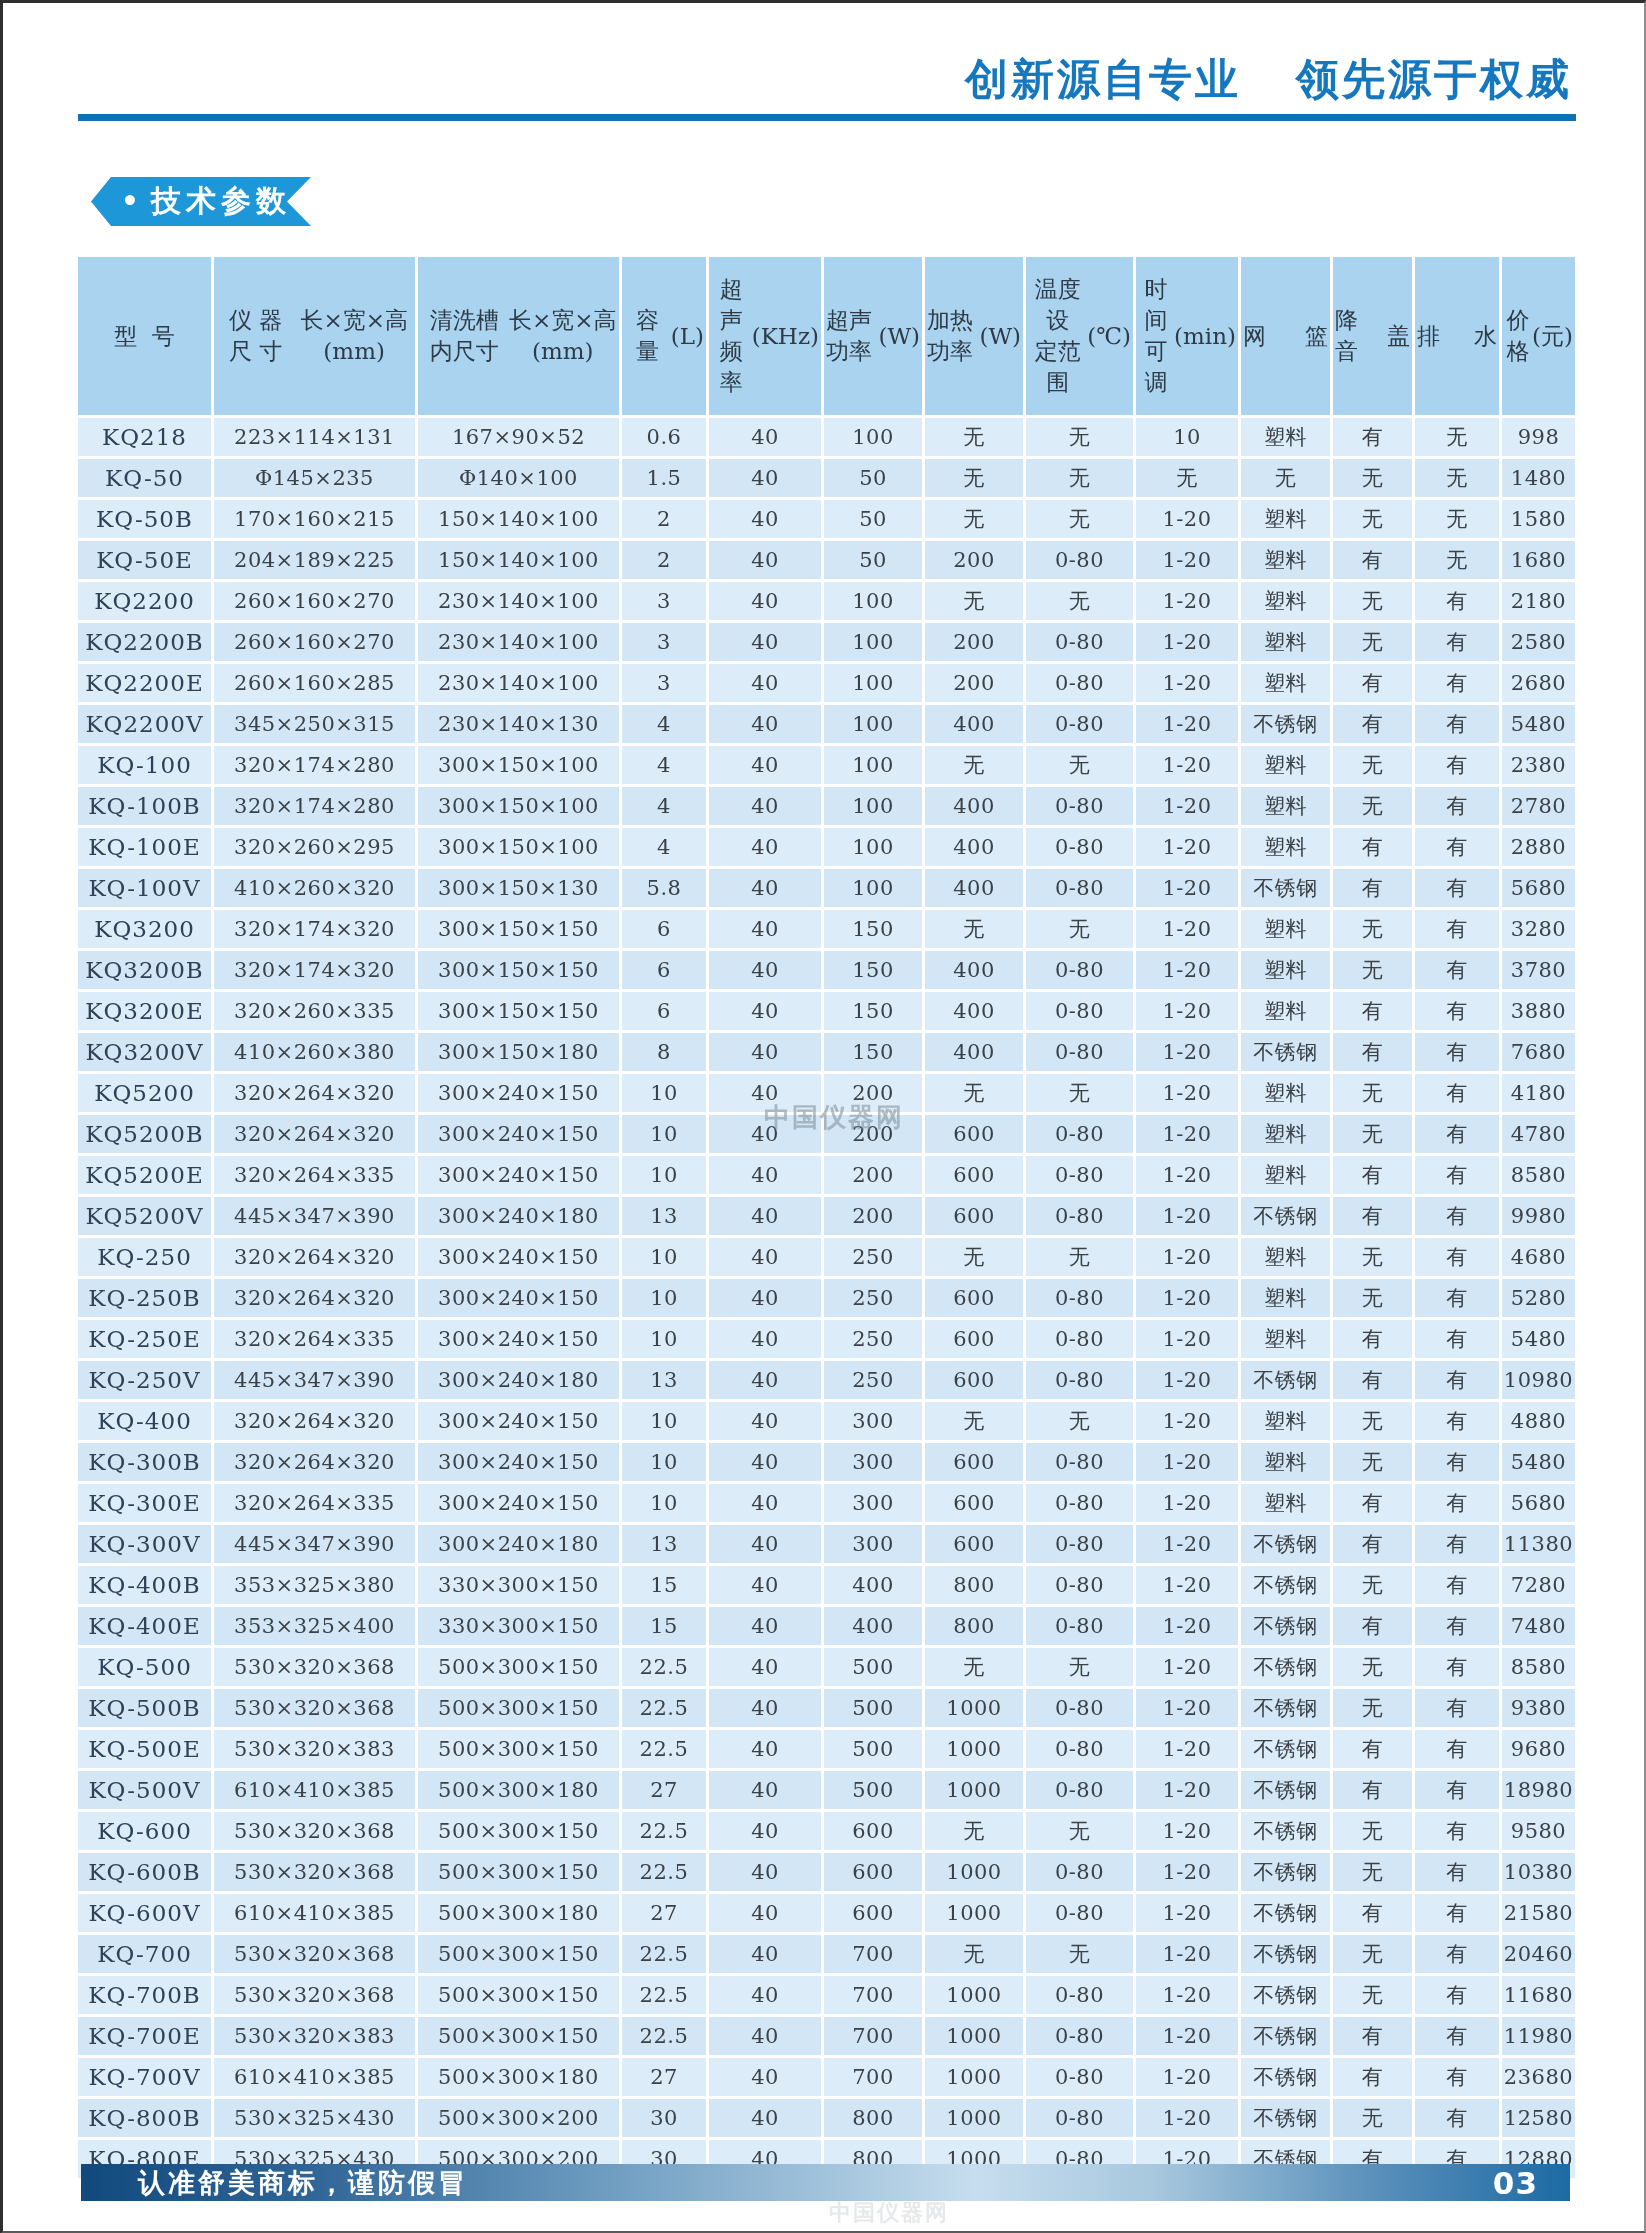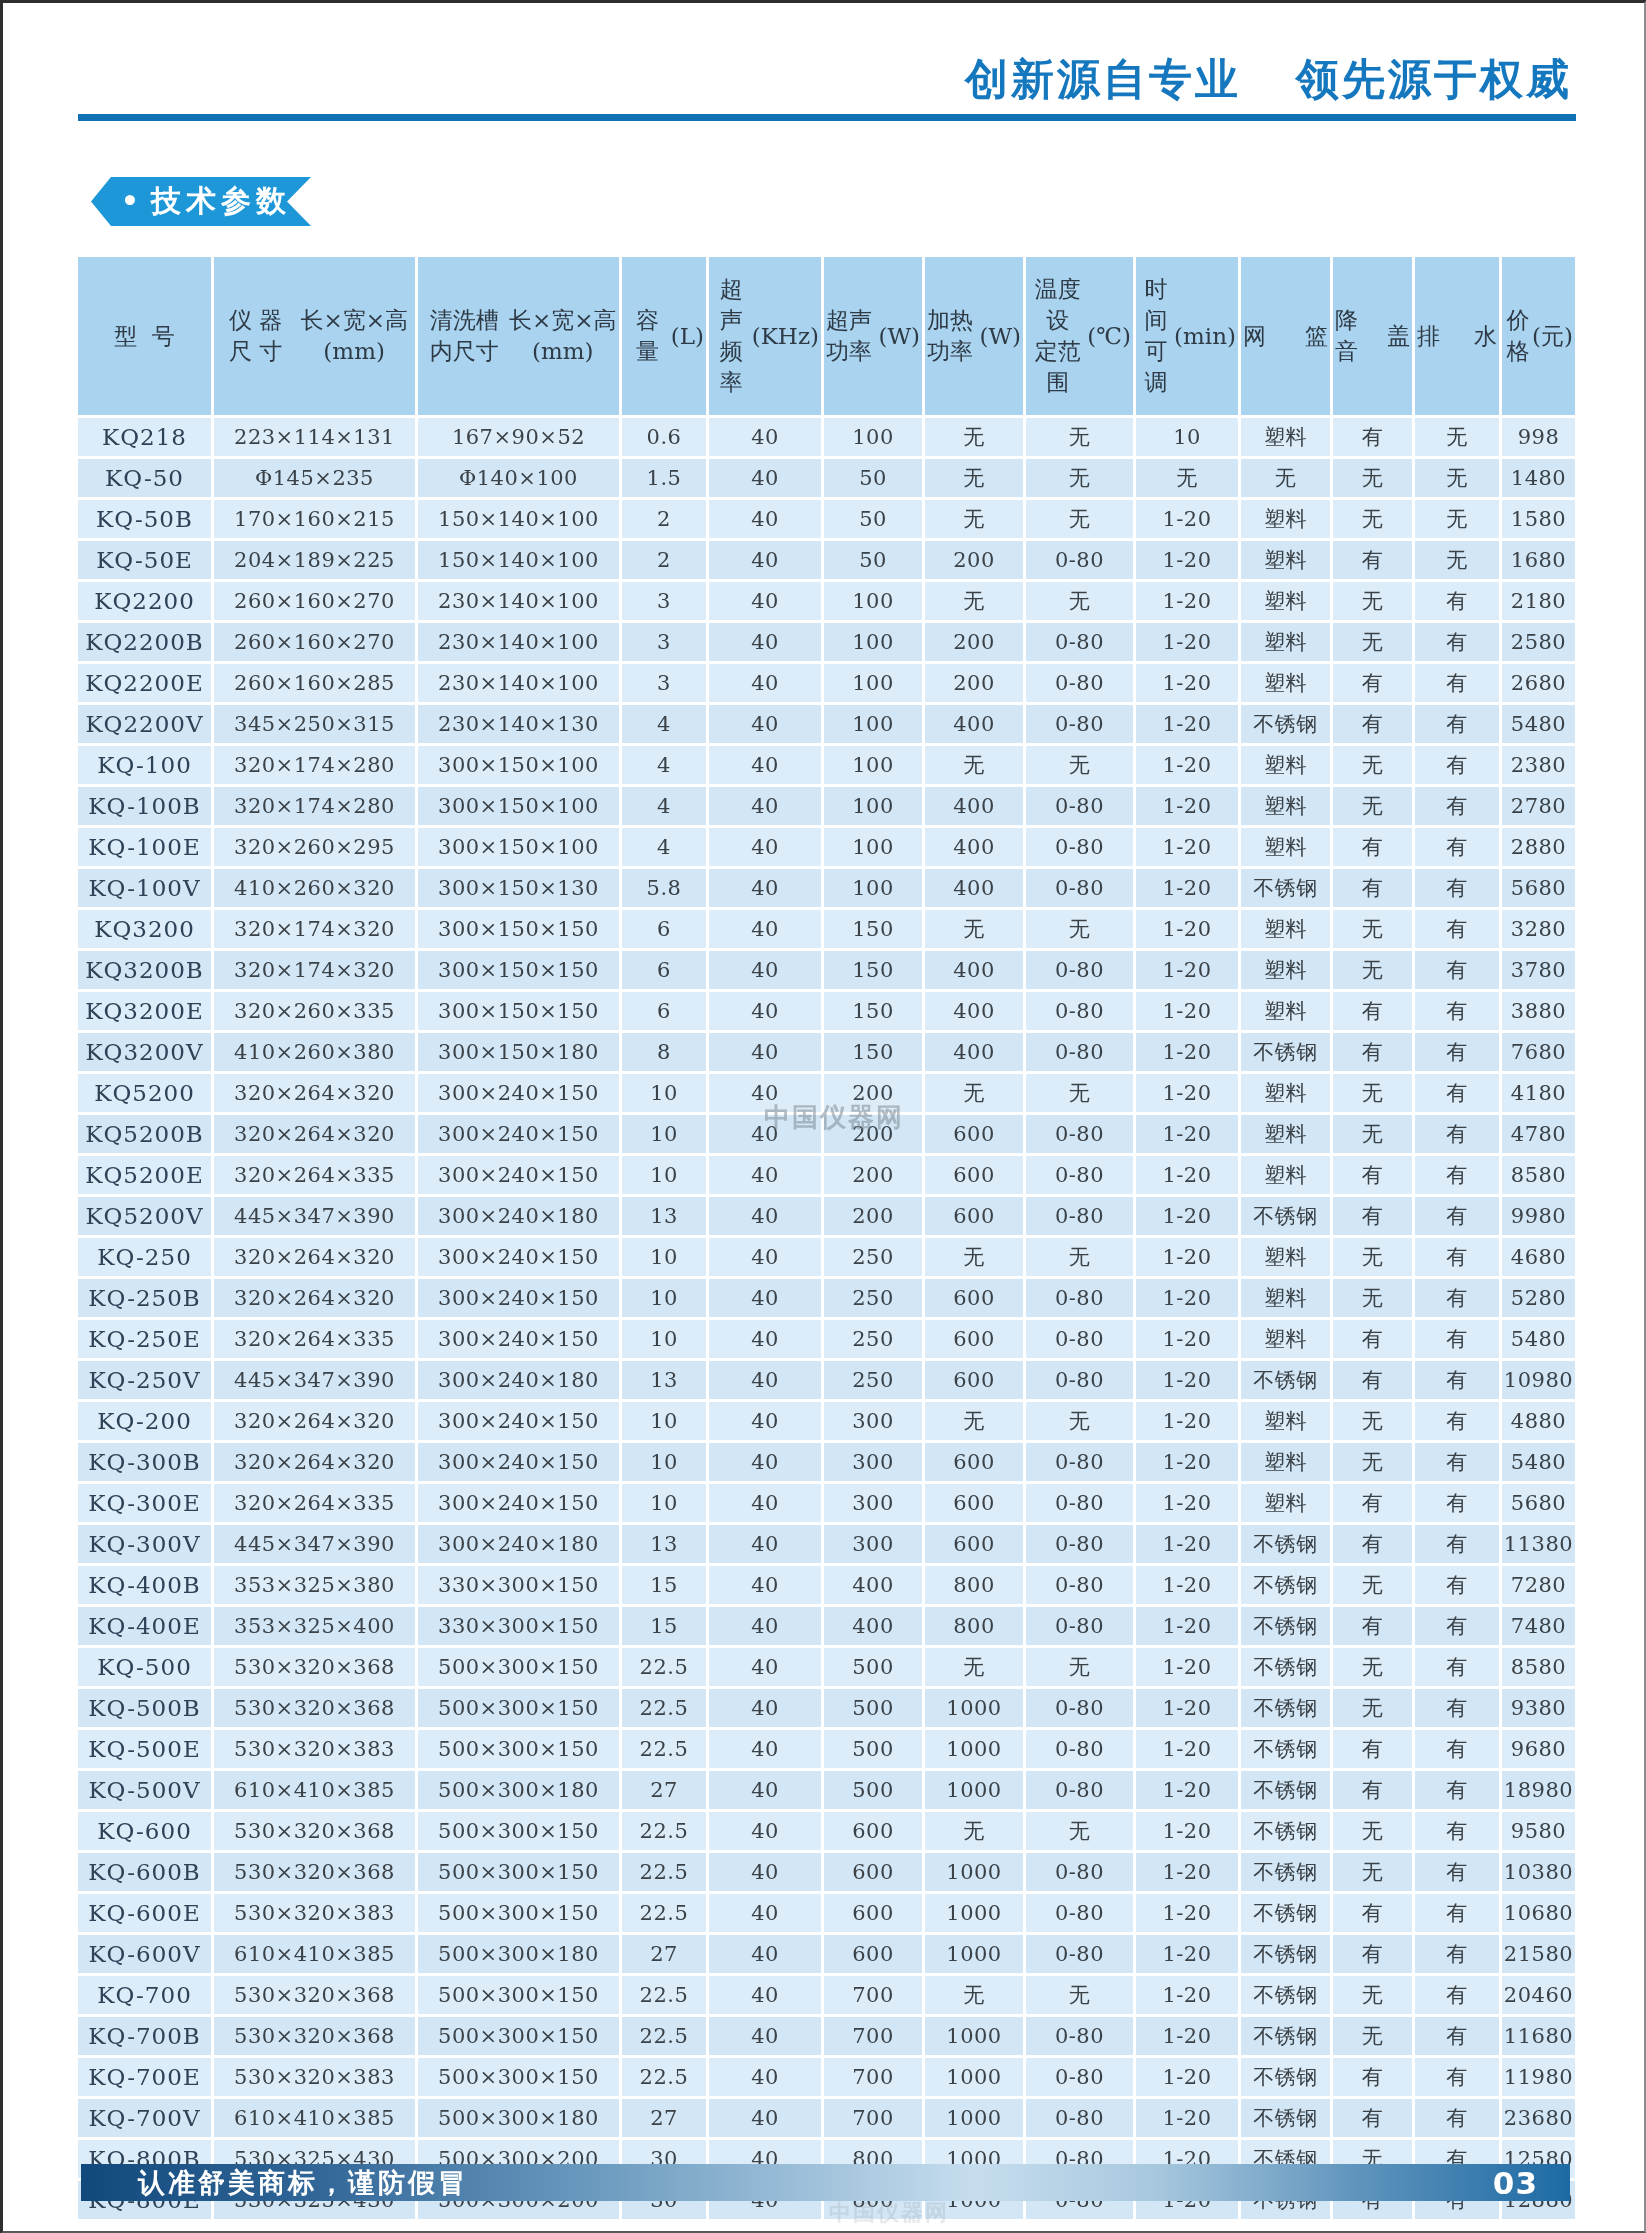--- a/index.html
+++ b/index.html
@@ -545,21 +545,21 @@
           <td>250</td>
           <td>600</td>
           <td>0-80</td>
           <td>1-20</td>
           <td>不锈钢</td>
           <td>有</td>
           <td>有</td>
           <td>10980</td>
         </tr>
         <tr>
-          <td class="model">KQ-200</td>
+          <td class="model">KQ-400</td>
           <td>320×264×320</td>
           <td>300×240×150</td>
           <td>10</td>
           <td>40</td>
           <td>300</td>
           <td>无</td>
           <td>无</td>
           <td>1-20</td>
           <td>塑料</td>
           <td>无</td>
@@ -725,35 +725,20 @@
           <td>600</td>
           <td>1000</td>
           <td>0-80</td>
           <td>1-20</td>
           <td>不锈钢</td>
           <td>无</td>
           <td>有</td>
           <td>10380</td>
         </tr>
         <tr>
-          <td class="model">KQ-600E</td>
-          <td>530×320×383</td>
-          <td>500×300×150</td>
-          <td>22.5</td>
-          <td>40</td>
-          <td>600</td>
-          <td>1000</td>
-          <td>0-80</td>
-          <td>1-20</td>
-          <td>不锈钢</td>
-          <td>有</td>
-          <td>有</td>
-          <td>10680</td>
-        </tr>
-        <tr>
           <td class="model">KQ-600V</td>
           <td>610×410×385</td>
           <td>500×300×180</td>
           <td>27</td>
           <td>40</td>
           <td>600</td>
           <td>1000</td>
           <td>0-80</td>
           <td>1-20</td>
           <td>不锈钢</td>

